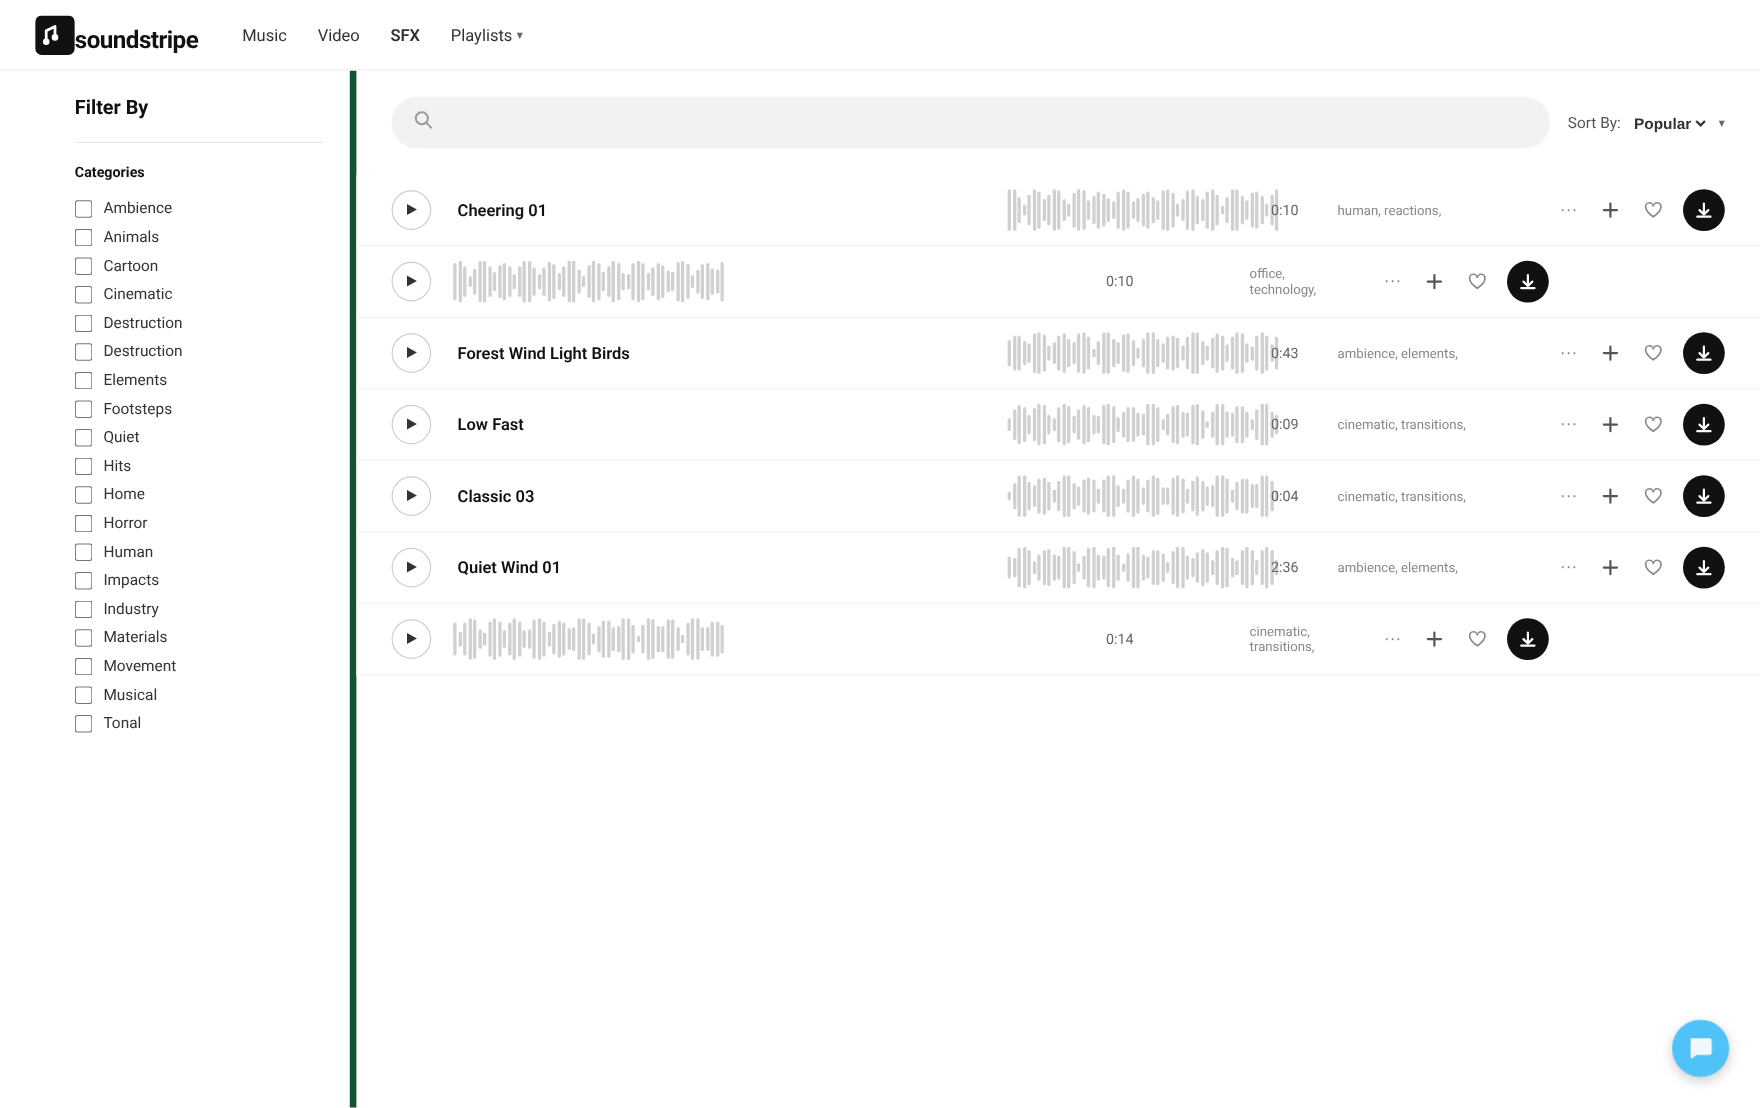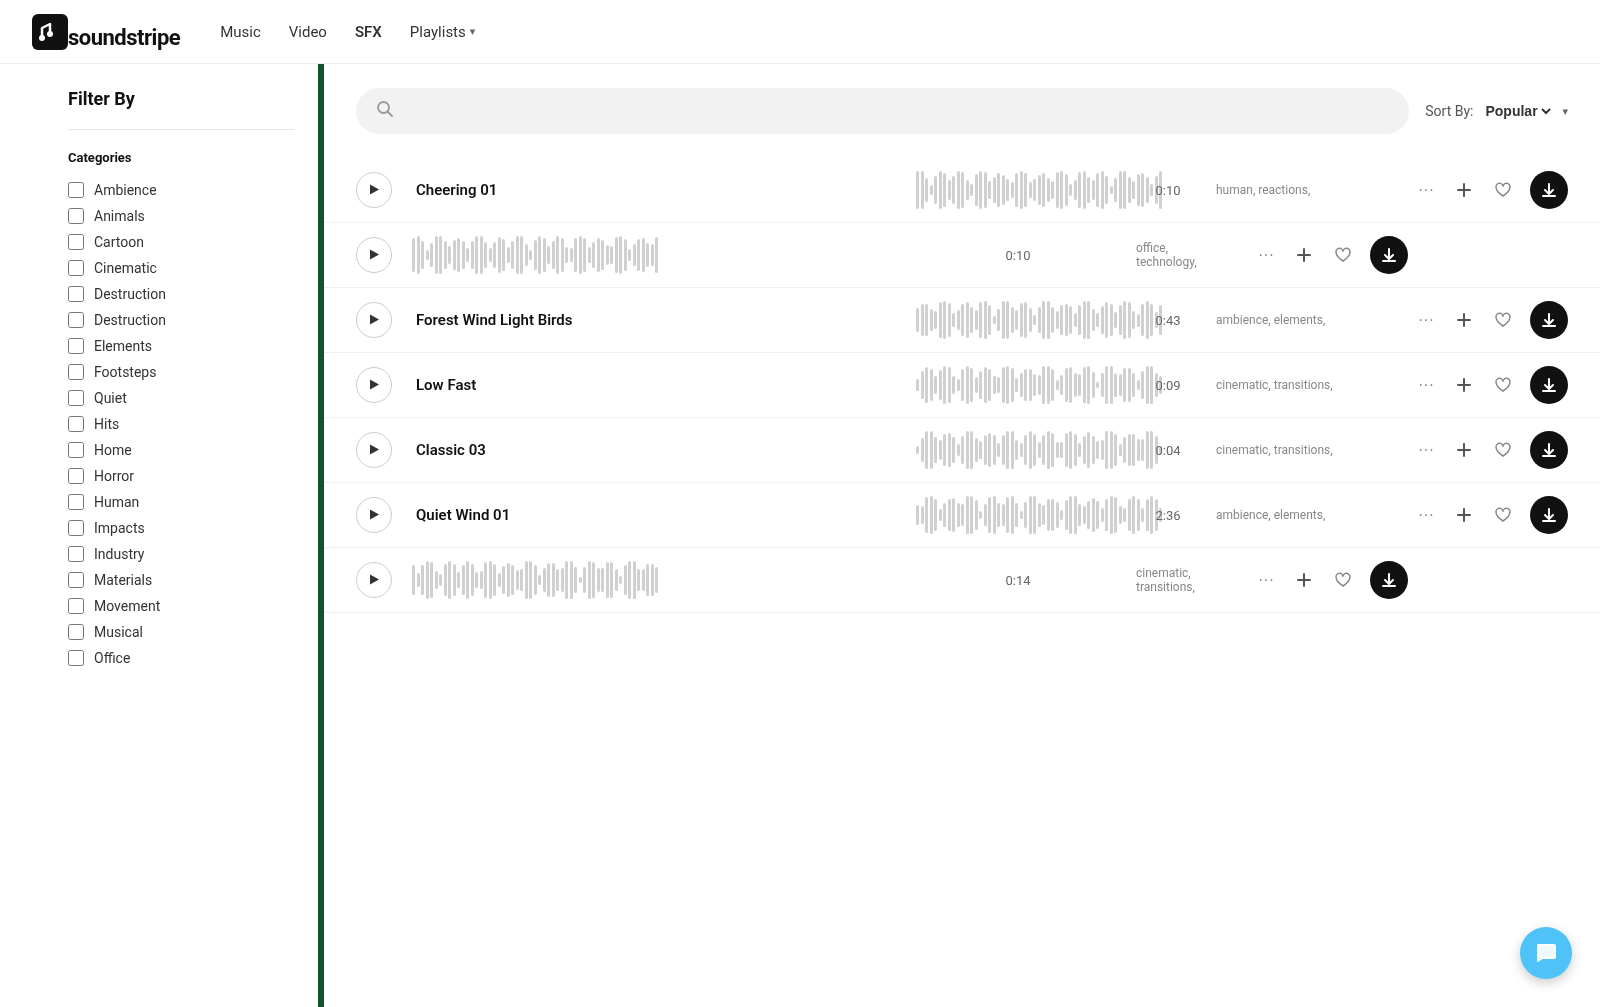--- a/index.html
+++ b/index.html
@@ -398,21 +398,21 @@
         <div class="category-item">
       <input type="checkbox" id="cat-16" style="">
       <label for="cat-16">Movement</label>
     </div>
         <div class="category-item">
       <input type="checkbox" id="cat-17" style="">
       <label for="cat-17">Musical</label>
     </div>
         <div class="category-item">
       <input type="checkbox" id="cat-18" style="">
-      <label for="cat-18">Office</label>
+      <label for="cat-18">Tonal</label>
     </div>
       </div>
   </aside>
 
   <main class="main">
 
     <div class="search-bar-wrapper">
       <div class="search-bar">
         <span class="search-icon-wrap">
           <svg width="18" height="18" viewBox="0 0 18 18" fill="none">

